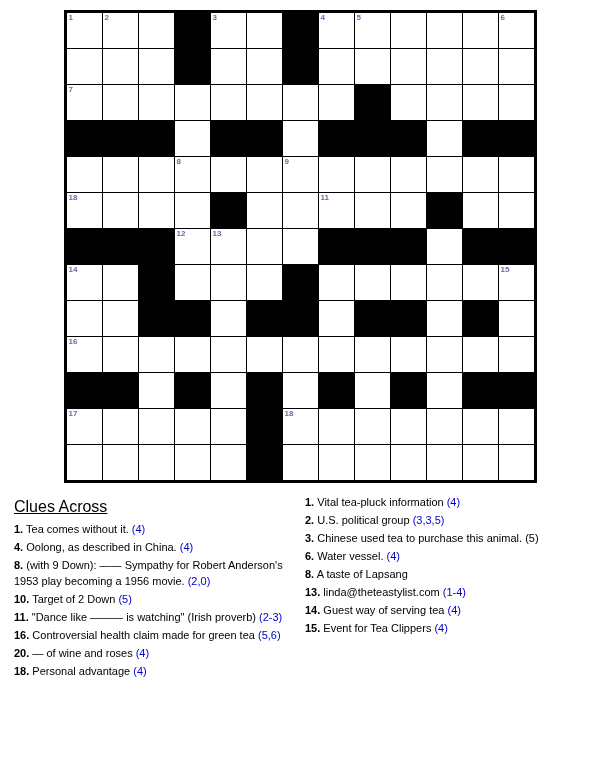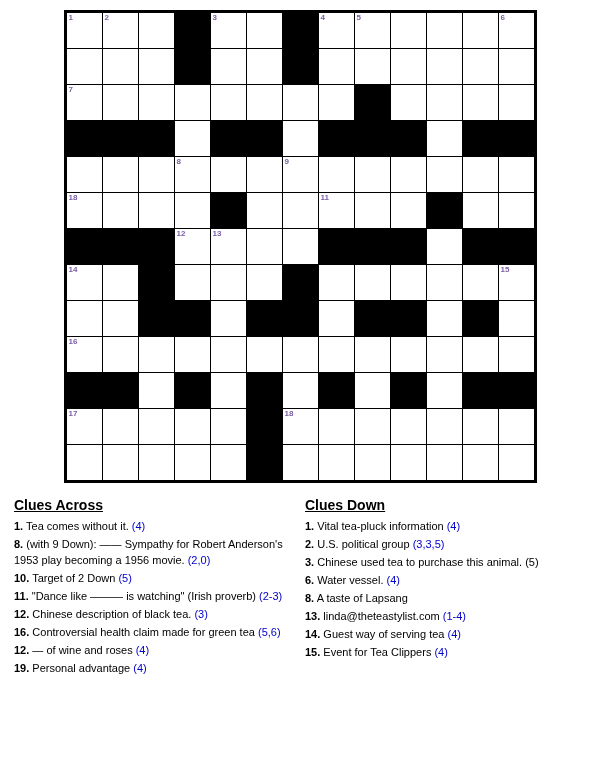--- a/index.html
+++ b/index.html
@@ -62,22 +62,22 @@
       font-size: 11px;
       line-height: 1.45;
       padding: 0 4px;
     }
 
     .clues-col {
       flex: 1;
     }
 
     .clues-title {
-      font-weight: bold;
-      font-size: 14px;
+      font-weight: normal;
+      font-size: 16px;
       margin-bottom: 4px;
       text-decoration: underline;
     }
 
     .clue-item {
       margin-bottom: 2px;
     }
 
     .clue-num {
       font-weight: bold;
@@ -299,31 +299,30 @@
         <div class="cell"></div>
         <div class="cell"></div>
       </div>
   </div>
 
   <div class="clues-section">
     <div class="clues-col">
       <div class="clues-title">Clues Across</div>
       <div id="across-list">
           <div class="clue-item"><span class="clue-num">1.</span> <span>Tea comes without it. </span><span class="clue-answer">(4)</span></div>
+          <div class="clue-item"><span class="clue-num">4.</span> <span>Oolong, as described in China. </span><span class="clue-answer">(4)</span></div>
           <div class="clue-item"><span class="clue-num">8.</span> <span>(with 9 Down): —— Sympathy for Robert Anderson's 1953 play becoming a 1956 movie. </span><span class="clue-answer">(2,0)</span></div>
           <div class="clue-item"><span class="clue-num">10.</span> <span>Target of 2 Down </span><span class="clue-answer">(5)</span></div>
           <div class="clue-item"><span class="clue-num">11.</span> <span>"Dance like ——— is watching" (Irish proverb) </span><span class="clue-answer">(2-3)</span></div>
-          <div class="clue-item"><span class="clue-num">12.</span> <span>Chinese description of black tea. </span><span class="clue-answer">(3)</span></div>
           <div class="clue-item"><span class="clue-num">16.</span> <span>Controversial health claim made for green tea </span><span class="clue-answer">(5,6)</span></div>
-          <div class="clue-item"><span class="clue-num">12.</span> <span>— of wine and roses </span><span class="clue-answer">(4)</span></div>
-          <div class="clue-item"><span class="clue-num">19.</span> <span>Personal advantage </span><span class="clue-answer">(4)</span></div>
+          <div class="clue-item"><span class="clue-num">20.</span> <span>— of wine and roses </span><span class="clue-answer">(4)</span></div>
+          <div class="clue-item"><span class="clue-num">18.</span> <span>Personal advantage </span><span class="clue-answer">(4)</span></div>
         </div>
     </div>
     <div class="clues-col">
-      <div class="clues-title">Clues Down</div>
       <div id="down-list">
           <div class="clue-item"><span class="clue-num">1.</span> <span>Vital tea-pluck information </span><span class="clue-answer">(4)</span></div>
           <div class="clue-item"><span class="clue-num">2.</span> <span>U.S. political group </span><span class="clue-answer">(3,3,5)</span></div>
           <div class="clue-item"><span class="clue-num">3.</span> <span>Chinese used tea to purchase this animal. (5)</span><span class="clue-answer"></span></div>
           <div class="clue-item"><span class="clue-num">6.</span> <span>Water vessel. </span><span class="clue-answer">(4)</span></div>
           <div class="clue-item"><span class="clue-num">8.</span> <span>A taste of Lapsang</span><span class="clue-answer"></span></div>
           <div class="clue-item"><span class="clue-num">13.</span> <span>linda@theteastylist.com </span><span class="clue-answer">(1-4)</span></div>
           <div class="clue-item"><span class="clue-num">14.</span> <span>Guest way of serving tea </span><span class="clue-answer">(4)</span></div>
           <div class="clue-item"><span class="clue-num">15.</span> <span>Event for Tea Clippers </span><span class="clue-answer">(4)</span></div>
         </div>

